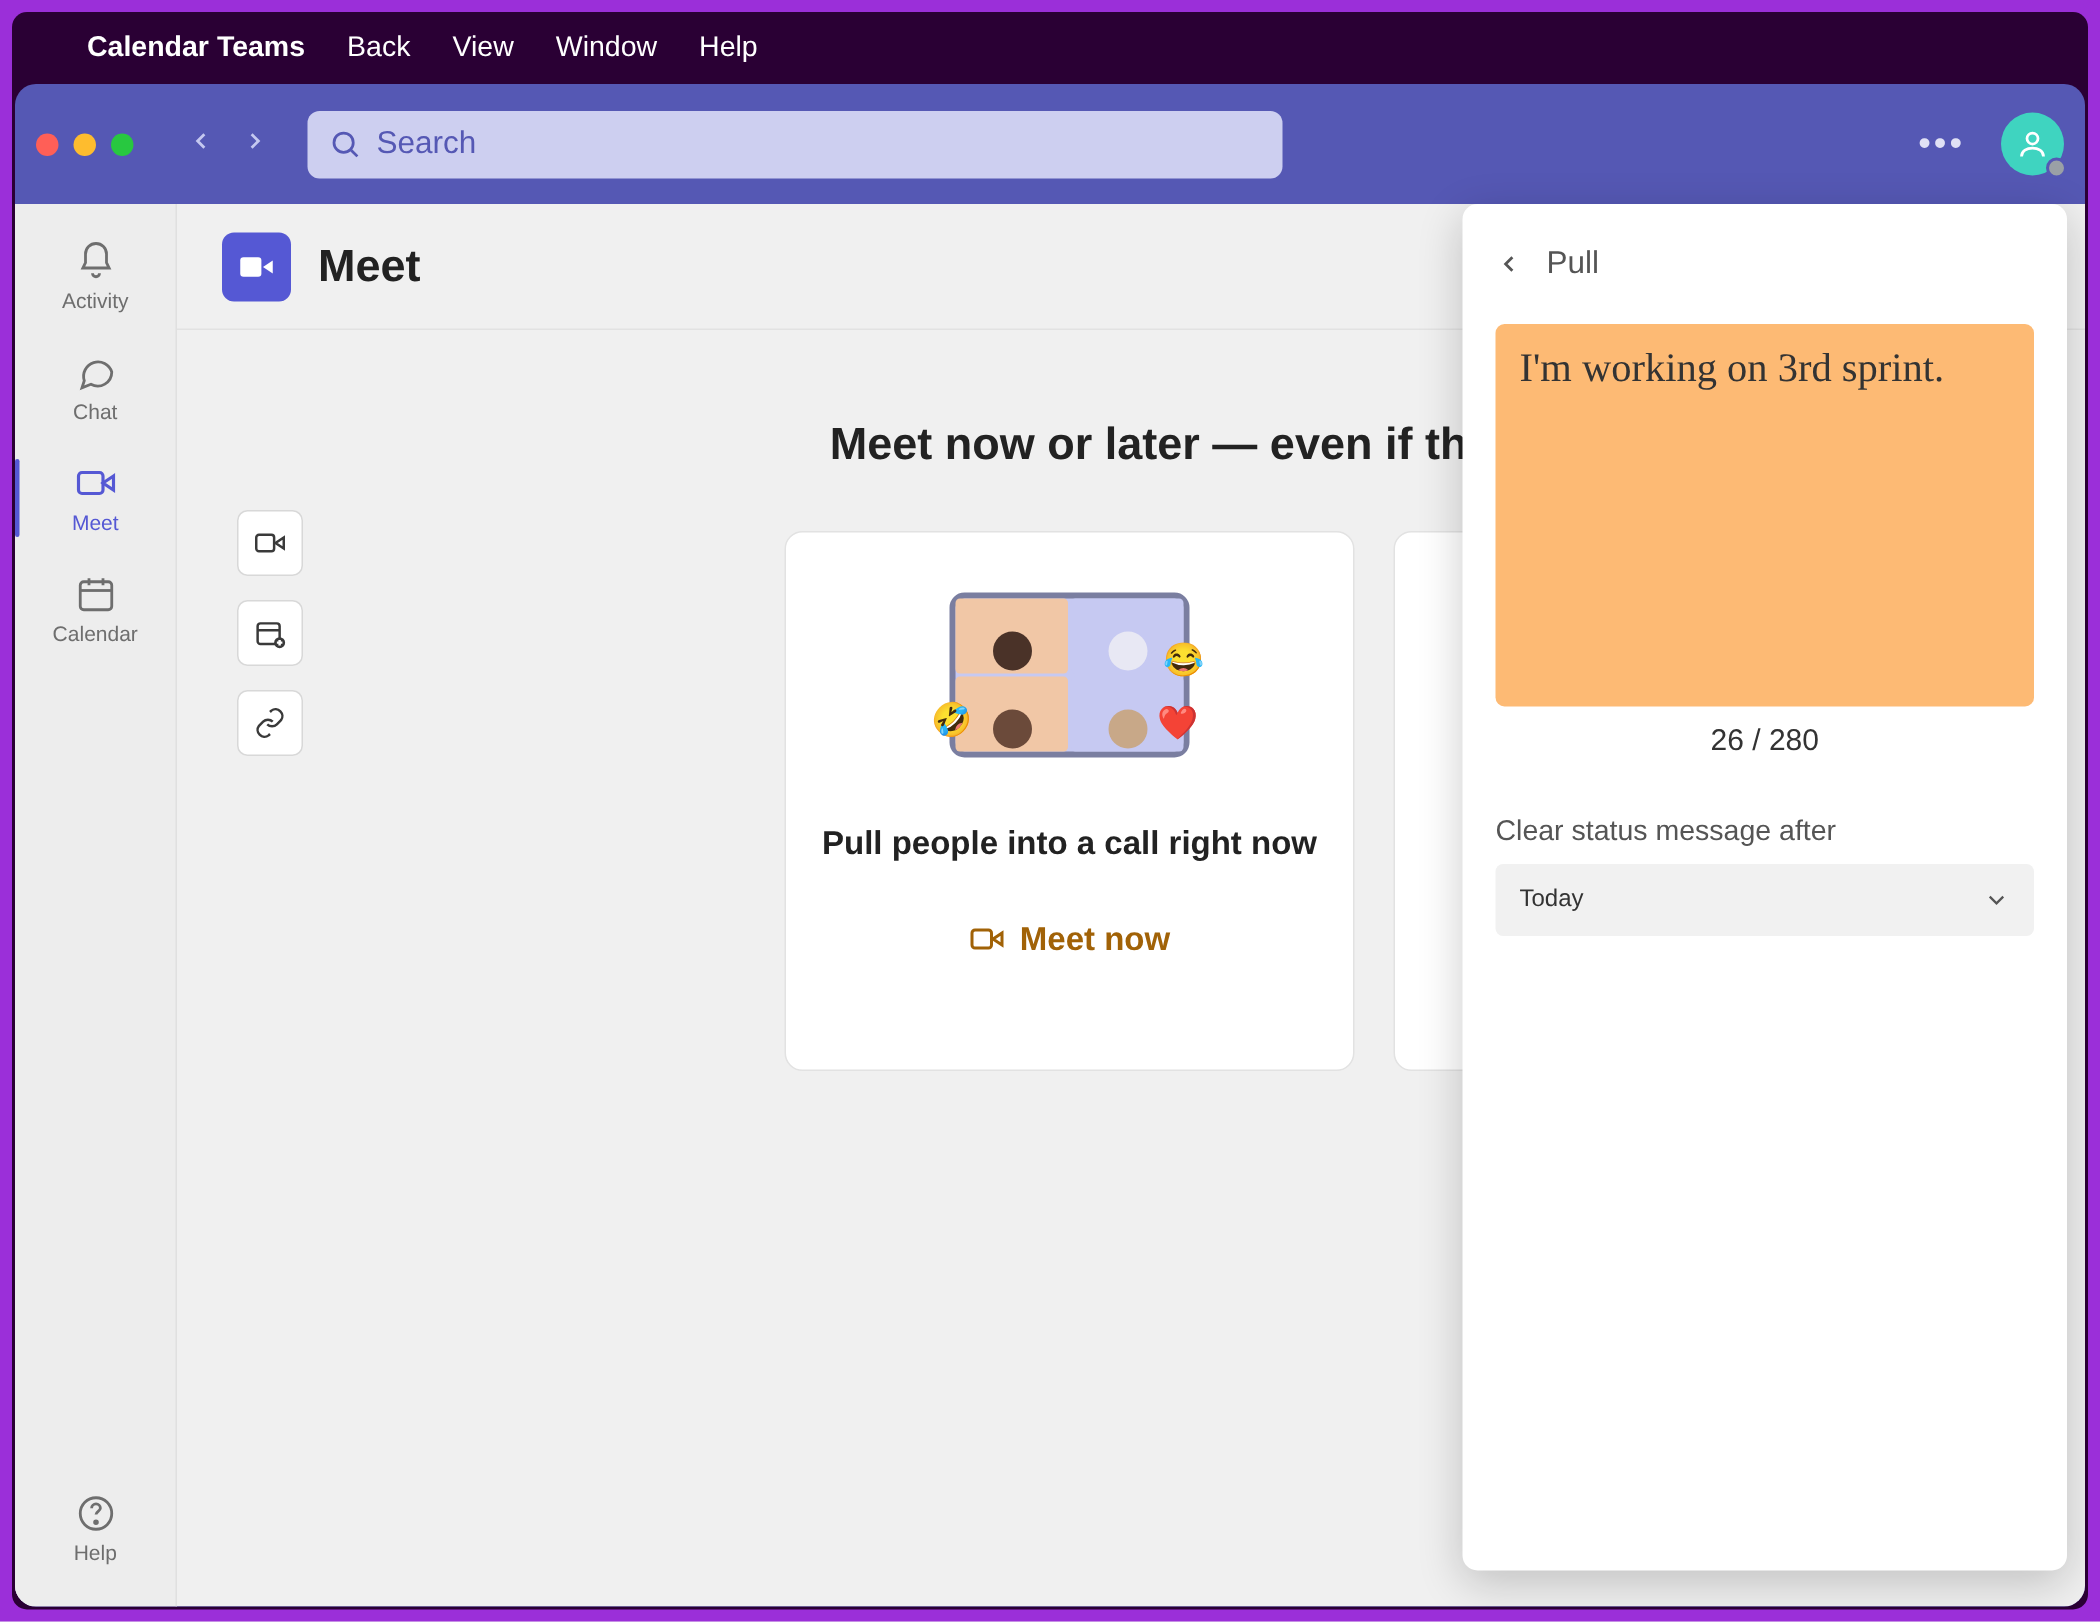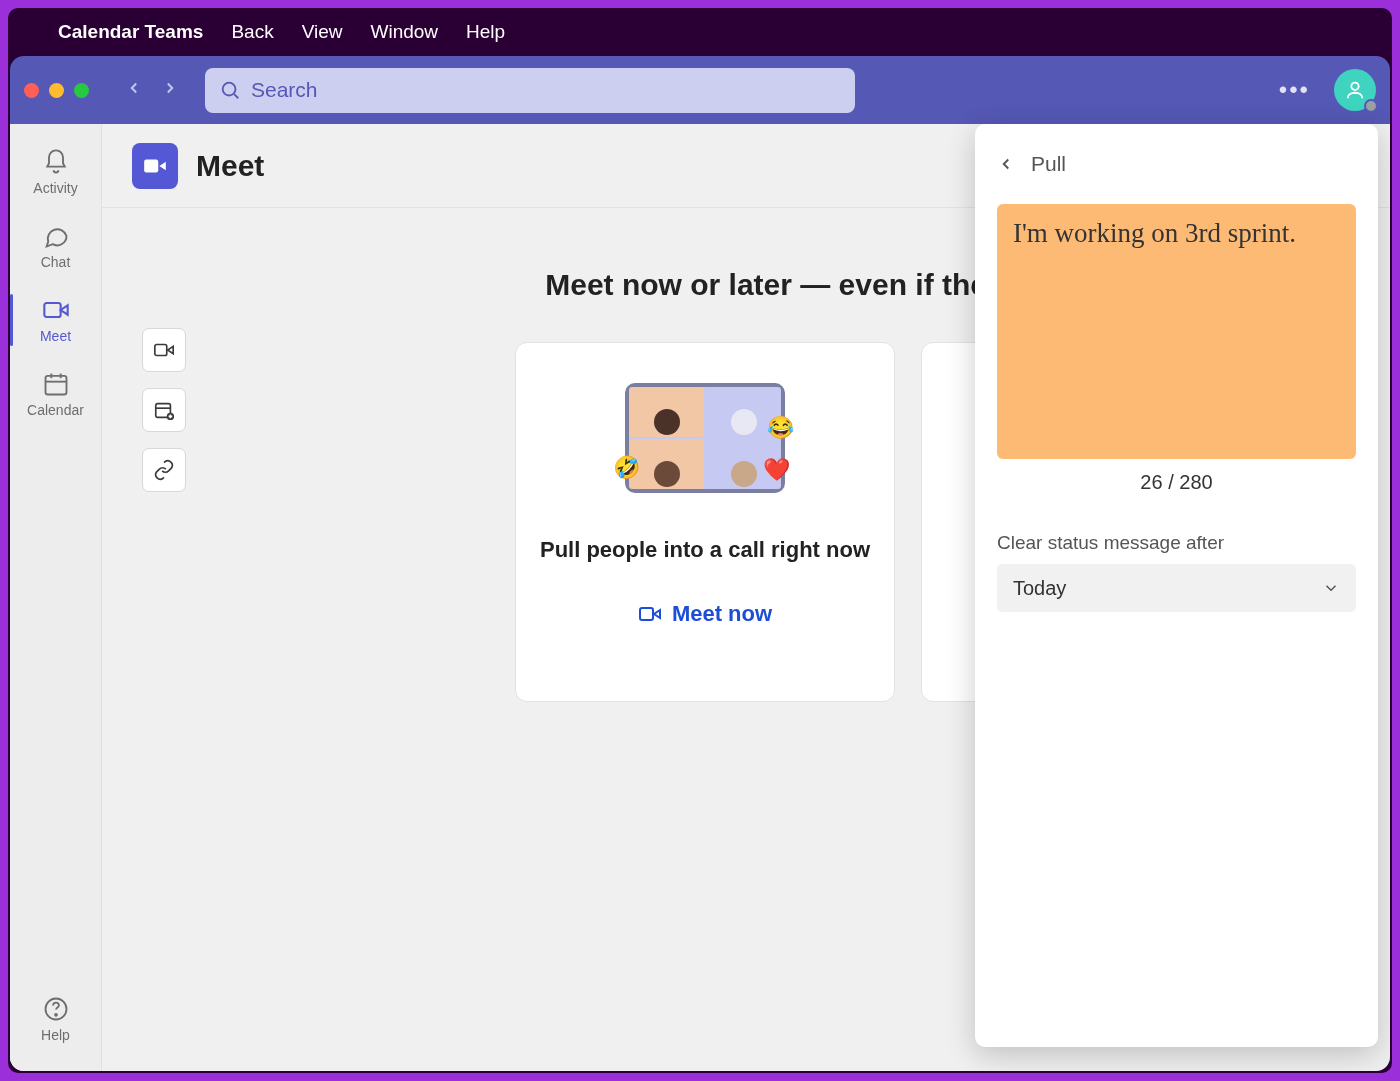--- a/index.html
+++ b/index.html
@@ -10,39 +10,39 @@
   
   .menubar { height: 48px; display: flex; align-items: center; color: #fff; gap: 28px; padding: 0 22px; font-size: 19px; }
   .menubar .apple { font-size: 22px; }
   .menubar .app-name { font-weight: 700; }
   .menubar span { cursor: default; }
 
   
   .app-window { flex: 1; background: #5558b4; margin: 0 2px 2px 2px; border-radius: 14px; display: flex; flex-direction: column; overflow: hidden; position: relative; }
 
   
-  .titlebar { height: 68px; display: flex; align-items: center; padding: 0 14px; gap: 10px; }
+  .titlebar { height: 80px; display: flex; align-items: center; padding: 0 14px; gap: 10px; }
   .traffic { display: flex; gap: 10px; margin-right: 10px; }
   .traffic .dot { width: 15px; height: 15px; border-radius: 50%; }
   .dot.red { background: #ff5f57; }
   .dot.yellow { background: #febc2e; }
   .dot.green { background: #28c840; }
   .navarrows { display: flex; gap: 18px; margin: 0 16px; color: #c5c8f0; }
   .navarrows svg { width: 18px; height: 18px; }
   .searchbox { flex: 0 0 650px; height: 45px; background: #cdcff0; border-radius: 8px; display: flex; align-items: center; padding: 0 14px; gap: 10px; color: #5558b4; font-size: 21px; }
   .tb-right { margin-left: auto; display: flex; align-items: center; gap: 24px; }
   .more-dots { color: #e0e1f5; font-size: 24px; letter-spacing: 2px; }
   .avatar { width: 42px; height: 42px; border-radius: 50%; background: #3fd4c0; position: relative; display:flex; align-items:center; justify-content:center; color:#fff; }
   .avatar-badge { position: absolute; bottom: -2px; right: -2px; width: 14px; height: 14px; border-radius: 50%; background: #9aa0a6; border: 2px solid #5558b4; }
 
   
   .body { flex: 1; display: flex; background: #f0f0f0; position: relative; }
 
   
-  .rail { width: 92px; background: #ededed; border-right: 1px solid #e0e0e0; display: flex; flex-direction: column; align-items: center; padding-top: 14px; gap: 6px; position:relative;justify-content:center; }
+  .rail { width: 108px; background: #ededed; border-right: 1px solid #e0e0e0; display: flex; flex-direction: column; align-items: center; padding-top: 14px; gap: 6px; position:relative;justify-content:center; }
   .rail-item { display: flex; flex-direction: column; align-items: center; gap: 4px; padding: 10px 0; width: 100%; color: #6e6e6e; font-size: 14px; position:relative; }
   .rail-item.active { color: #5558d4; }
   .rail-item.active::before { content:""; position:absolute; left:0; top:8px; bottom:8px; width:3px; background:#5558d4; border-radius:2px; }
   .rail-item svg { width: 28px; height: 28px; }
   .rail-bottom { margin-top: auto; margin-bottom: 18px; }
 
   
   .main { flex: 1; display: flex; flex-direction: column; }
   .page-header { height: 84px; display: flex; align-items: center; padding: 0 30px; border-bottom: 1px solid #e2e2e2; gap: 18px; }
   .page-header-icon { width: 46px; height: 46px; background: #5558d4; border-radius: 8px; display:flex; align-items:center; justify-content:center; color:#fff; }
@@ -56,32 +56,32 @@
   .cards-wrap { flex:1; display:flex; flex-direction:column; align-items:center; }
   .headline { font-size: 30px; font-weight:700; color:#222; margin: 30px 0 40px; text-align:center; white-space:nowrap; overflow:hidden; }
   .cards { display:flex; gap: 26px; }
   .card { width: 380px; height: 360px; background:#fff; border:1px solid #e2e2e2; border-radius:12px; display:flex; flex-direction:column; align-items:center; padding: 40px 20px; }
   .illus { width: 160px; height: 110px; background:#c6c9f2; border-radius:10px; border:4px solid #7a7ea0; display:grid; grid-template-columns:1fr 1fr; grid-template-rows:1fr 1fr; gap:2px; position:relative; overflow:visible; }
   .illus .p { border-radius:3px; display:flex; align-items:flex-end; justify-content:center; }
   .illus .p1 { background:#f1c7a6; } .illus .p2 { background:#c6c9f2; } .illus .p3 { background:#f1c7a6; } .illus .p4 { background:#c6c9f2; }
   .illus .head { width:26px; height:26px; border-radius:50%; margin-bottom:2px; }
   .emoji { position:absolute; font-size:22px; }
   .card-title { font-size: 22px; font-weight:600; color:#222; margin-top: 44px; text-align:center; }
-  .card-action { margin-top: 38px; display:flex; align-items:center; gap:10px; color:#1d4ed8; font-size:22px; font-weight:600; }
+  .card-action { margin-top: 38px; display:flex; align-items:center; gap:10px; color:#a16207; font-size:22px; font-weight:600; }
   .card2 { width: 120px; overflow:hidden; padding:40px 0 0 0; justify-content:flex-start; }
   .card2 .card-title { margin-top:130px; white-space:nowrap; padding-left:40px; }
 
   
   .panel { position:absolute; top:0; right:12px; width: 403px; bottom: 24px; background:#fff; border-radius:10px; box-shadow: 0 8px 30px rgba(0,0,0,.2); padding: 28px 22px; display:flex; flex-direction:column; }
   .panel-back { display:flex; align-items:center; gap:16px; color:#555; font-size:21px; }
   .panel-back svg { width:18px; height:18px; }
   .status-text { margin-top: 28px; background:#fdba74; border-radius:6px; min-height: 255px; padding: 14px 16px; font-size:27px; color:#333; border:none; resize:none; font-family:Liberation Serif, serif; width:100%; }
   .char-count { text-align:center; font-size:20px; color:#333; margin-top:12px; }
   .clear-label { margin-top: 38px; font-size:19px; color:#555; }
-  .select { margin-top:10px; background:#f1f1f1; border-radius:5px; height:48px; display:flex; align-items:center; justify-content:space-between; padding:0 16px; font-size:20px; color:#333; }
+  .select { margin-top:10px; background:#f1f1f1; border-radius:5px; height:48px; display:flex; align-items:center; justify-content:space-between; padding:0 16px; font-size:16px; color:#333; }
   .done-btn { margin-top:auto; align-self:flex-end; background:#5c60c9; color:#fff; border:none; padding: 14px 36px; font-size:21px; border-radius:3px; outline:4px solid #a33be0; outline-offset:0; margin-bottom: 90px; }
 </style>
 </head>
 <body>
 
 <div class="frame">
 
   <div class="menubar">
     <span class="apple"></span>
     <span class="app-name">Calendar Teams</span>

